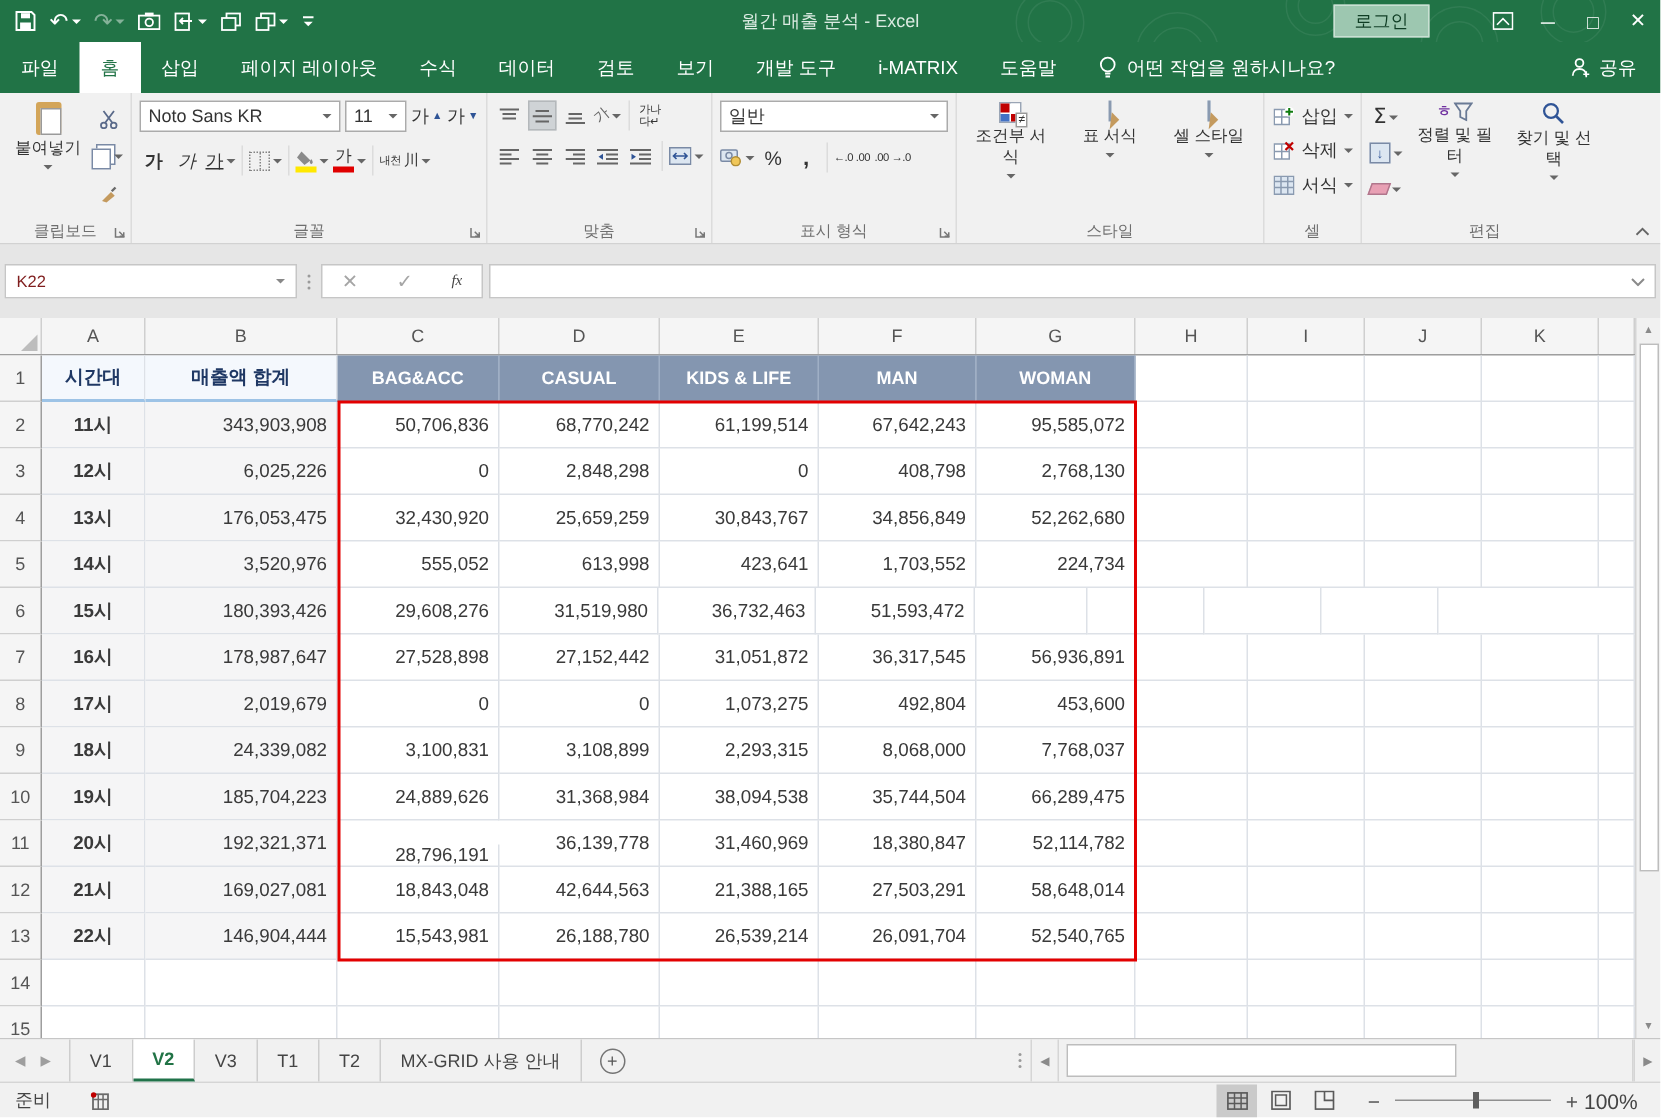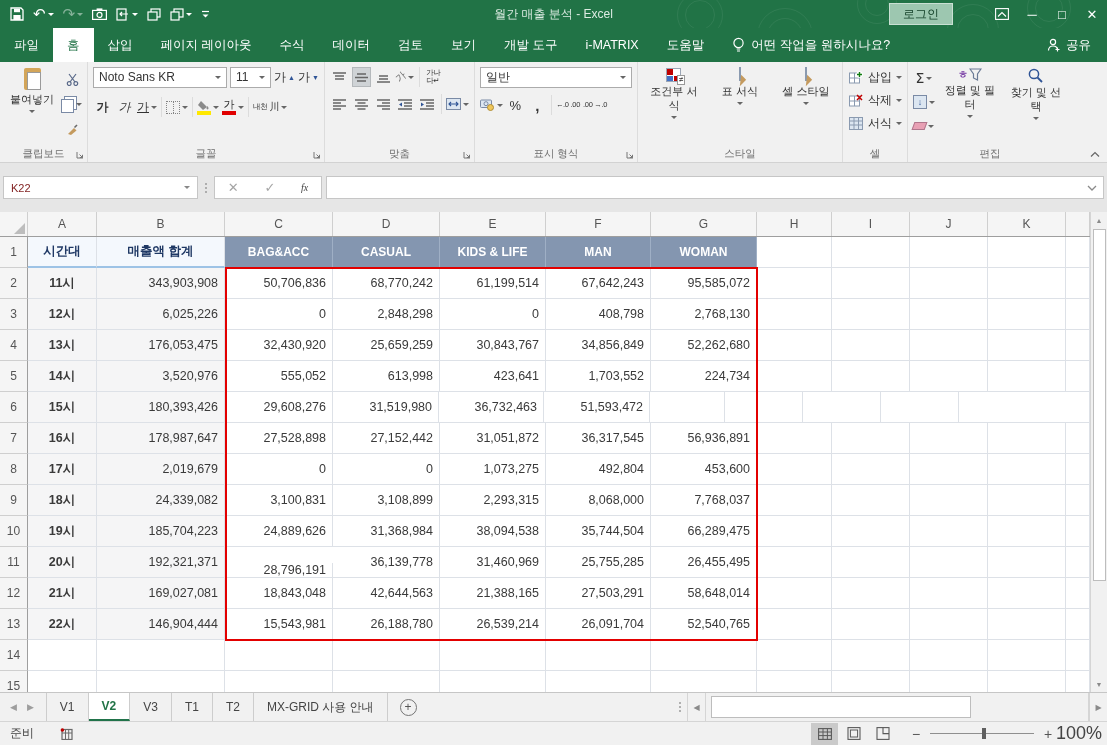--- a/index.html
+++ b/index.html
@@ -117,21 +117,21 @@
   
   .statusbar { height:24px; background:#f1f1f1; border-top:1px solid #d5d5d5; display:flex; align-items:center; color:#444; }
   .ready { padding:0 26px 0 10px; }
   .sb-right { margin-left:auto; display:flex; align-items:center; padding-right:9px; gap:2px; }
   .viewbtn { width:27px; height:22px; display:flex; align-items:center; justify-content:center; }
   .viewbtn.active { background:#cacaca; }
   .zoomctl { display:flex; align-items:center; gap:8px; margin-left:12px; }
   .zminus,.zplus { color:#555; font-size:14px; width:12px; text-align:center; }
   .ztrack { width:104px; height:1px; background:#8f8f8f; position:relative; }
   .zthumb { position:absolute; left:50%; top:-5px; width:4px; height:11px; background:#5f5f5f; }
-  .zoomtxt { width:42px; text-align:left; font-size:18px; }
+  .zoomtxt { width:42px; text-align:left; font-size:14px; }
   svg { display:block; }
 </style>
 </head>
 <body>
 
 <div class="titlebar">
   <div class="deco">
     <i style="left:10px;top:2px;width:46px;height:46px"></i>
       <i style="left:18px;top:10px;width:30px;height:30px"></i>
     <i style="left:90px;top:18px;width:56px;height:56px"></i>
@@ -751,22 +751,22 @@
         <span class="cell" style="width: 78px;"></span>
         <span class="cell fill"></span>
       </div>
       <div class="srow">
         <span class="rn">11</span>
         <span class="cell ab-data a-time ctr" style="width: 69px;">20시</span>
         <span class="cell ab-data num" style="width: 128px;">192,321,371</span>
         <span class="cell num" style="width: 108px; margin-top: 16px;">28,796,191</span>
         <span class="cell num" style="width: 107px;">36,139,778</span>
         <span class="cell num" style="width: 106px;">31,460,969</span>
-        <span class="cell num" style="width: 105px;">25,755,285</span>
-        <span class="cell num" style="width: 106px;">26,455,495</span>
+        <span class="cell num" style="width: 105px;">18,380,847</span>
+        <span class="cell num" style="width: 106px;">52,114,782</span>
         <span class="cell" style="width: 75px;"></span>
         <span class="cell" style="width: 78px;"></span>
         <span class="cell" style="width: 78px;"></span>
         <span class="cell" style="width: 78px;"></span>
         <span class="cell fill"></span>
       </div>
       <div class="srow">
         <span class="rn">12</span>
         <span class="cell ab-data a-time ctr" style="width: 69px;">21시</span>
         <span class="cell ab-data num" style="width: 128px;">169,027,081</span>

